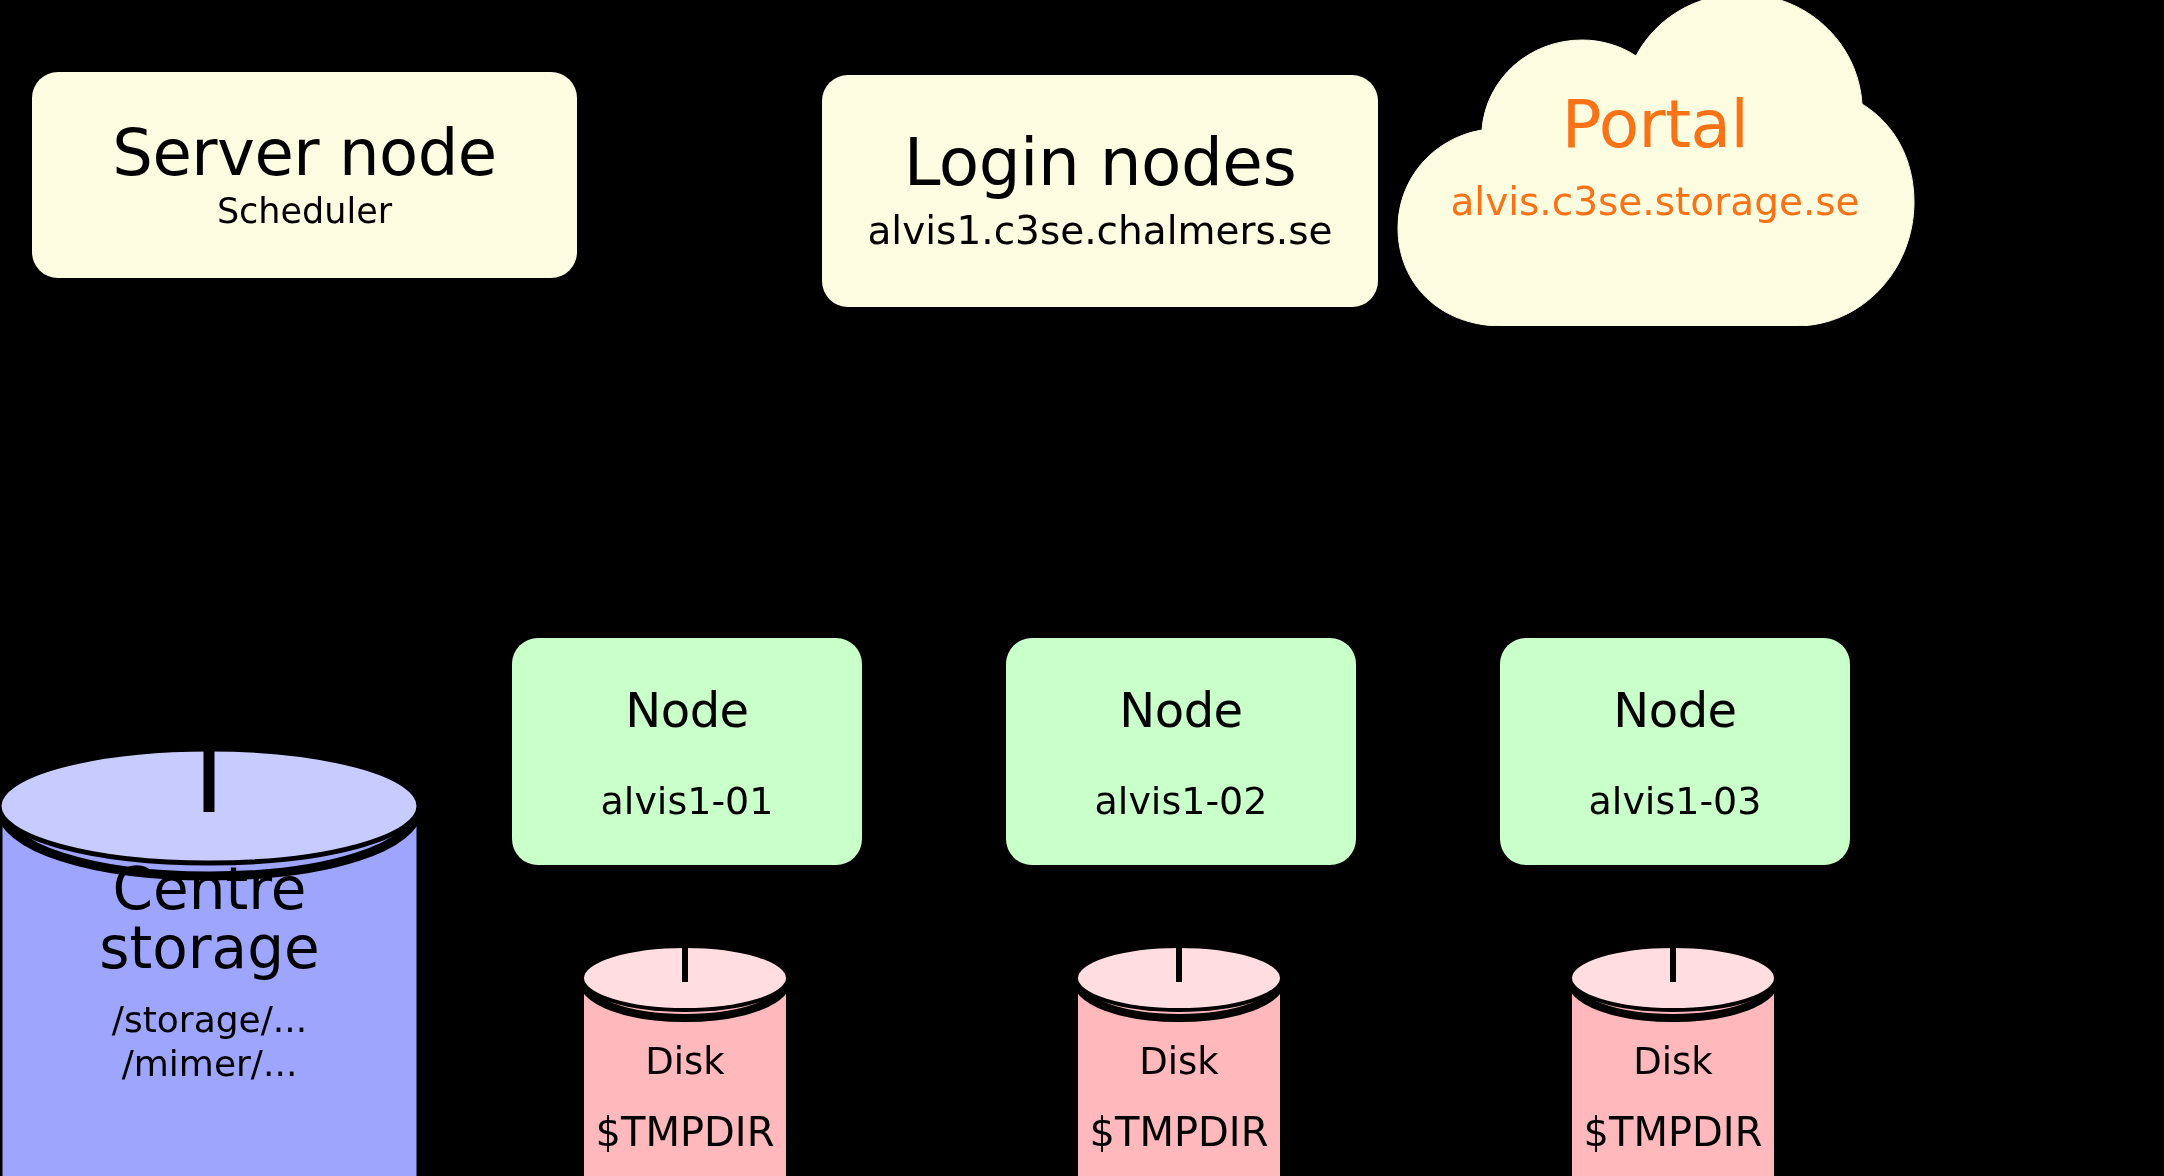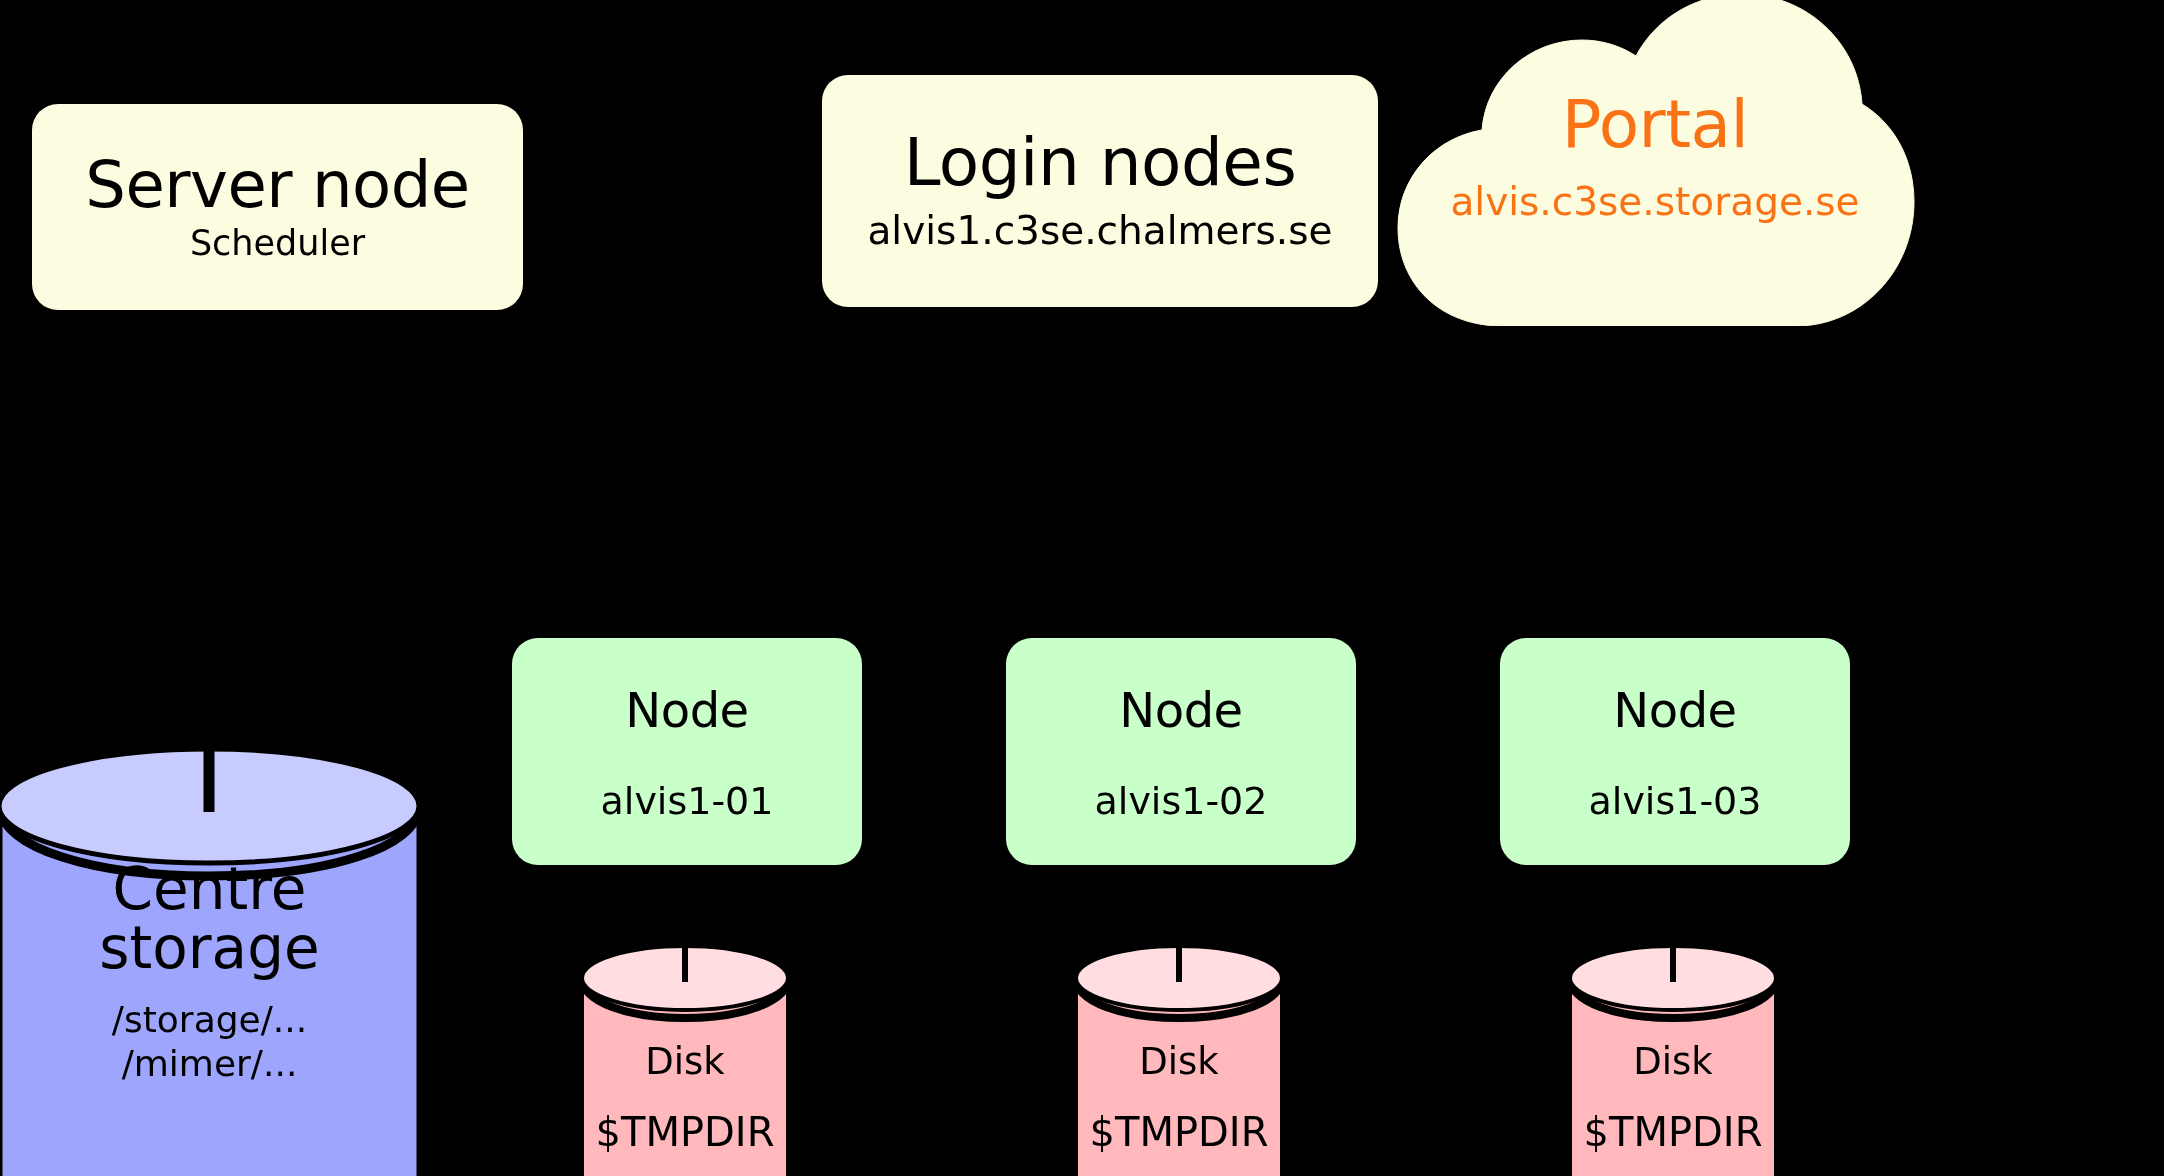--- a/index.html
+++ b/index.html
@@ -64,22 +64,22 @@
     border-radius: 26px;
   }
   .rect-green {
     background: #c9ffc9;
     border-radius: 26px;
   }
 
   
   #server-node {
     left: 32px;
-    top: 104px;
-    width: 491px;
+    top: 72px;
+    width: 545px;
     height: 206px;
     padding-top: 0;
   }
   #server-node .title-lg { font-size: 64px; margin-bottom: 6px; }
   #server-node .sub-sm   { font-size: 35px; }
 
   
   #login-nodes {
     left: 822px;
     top: 75px;

